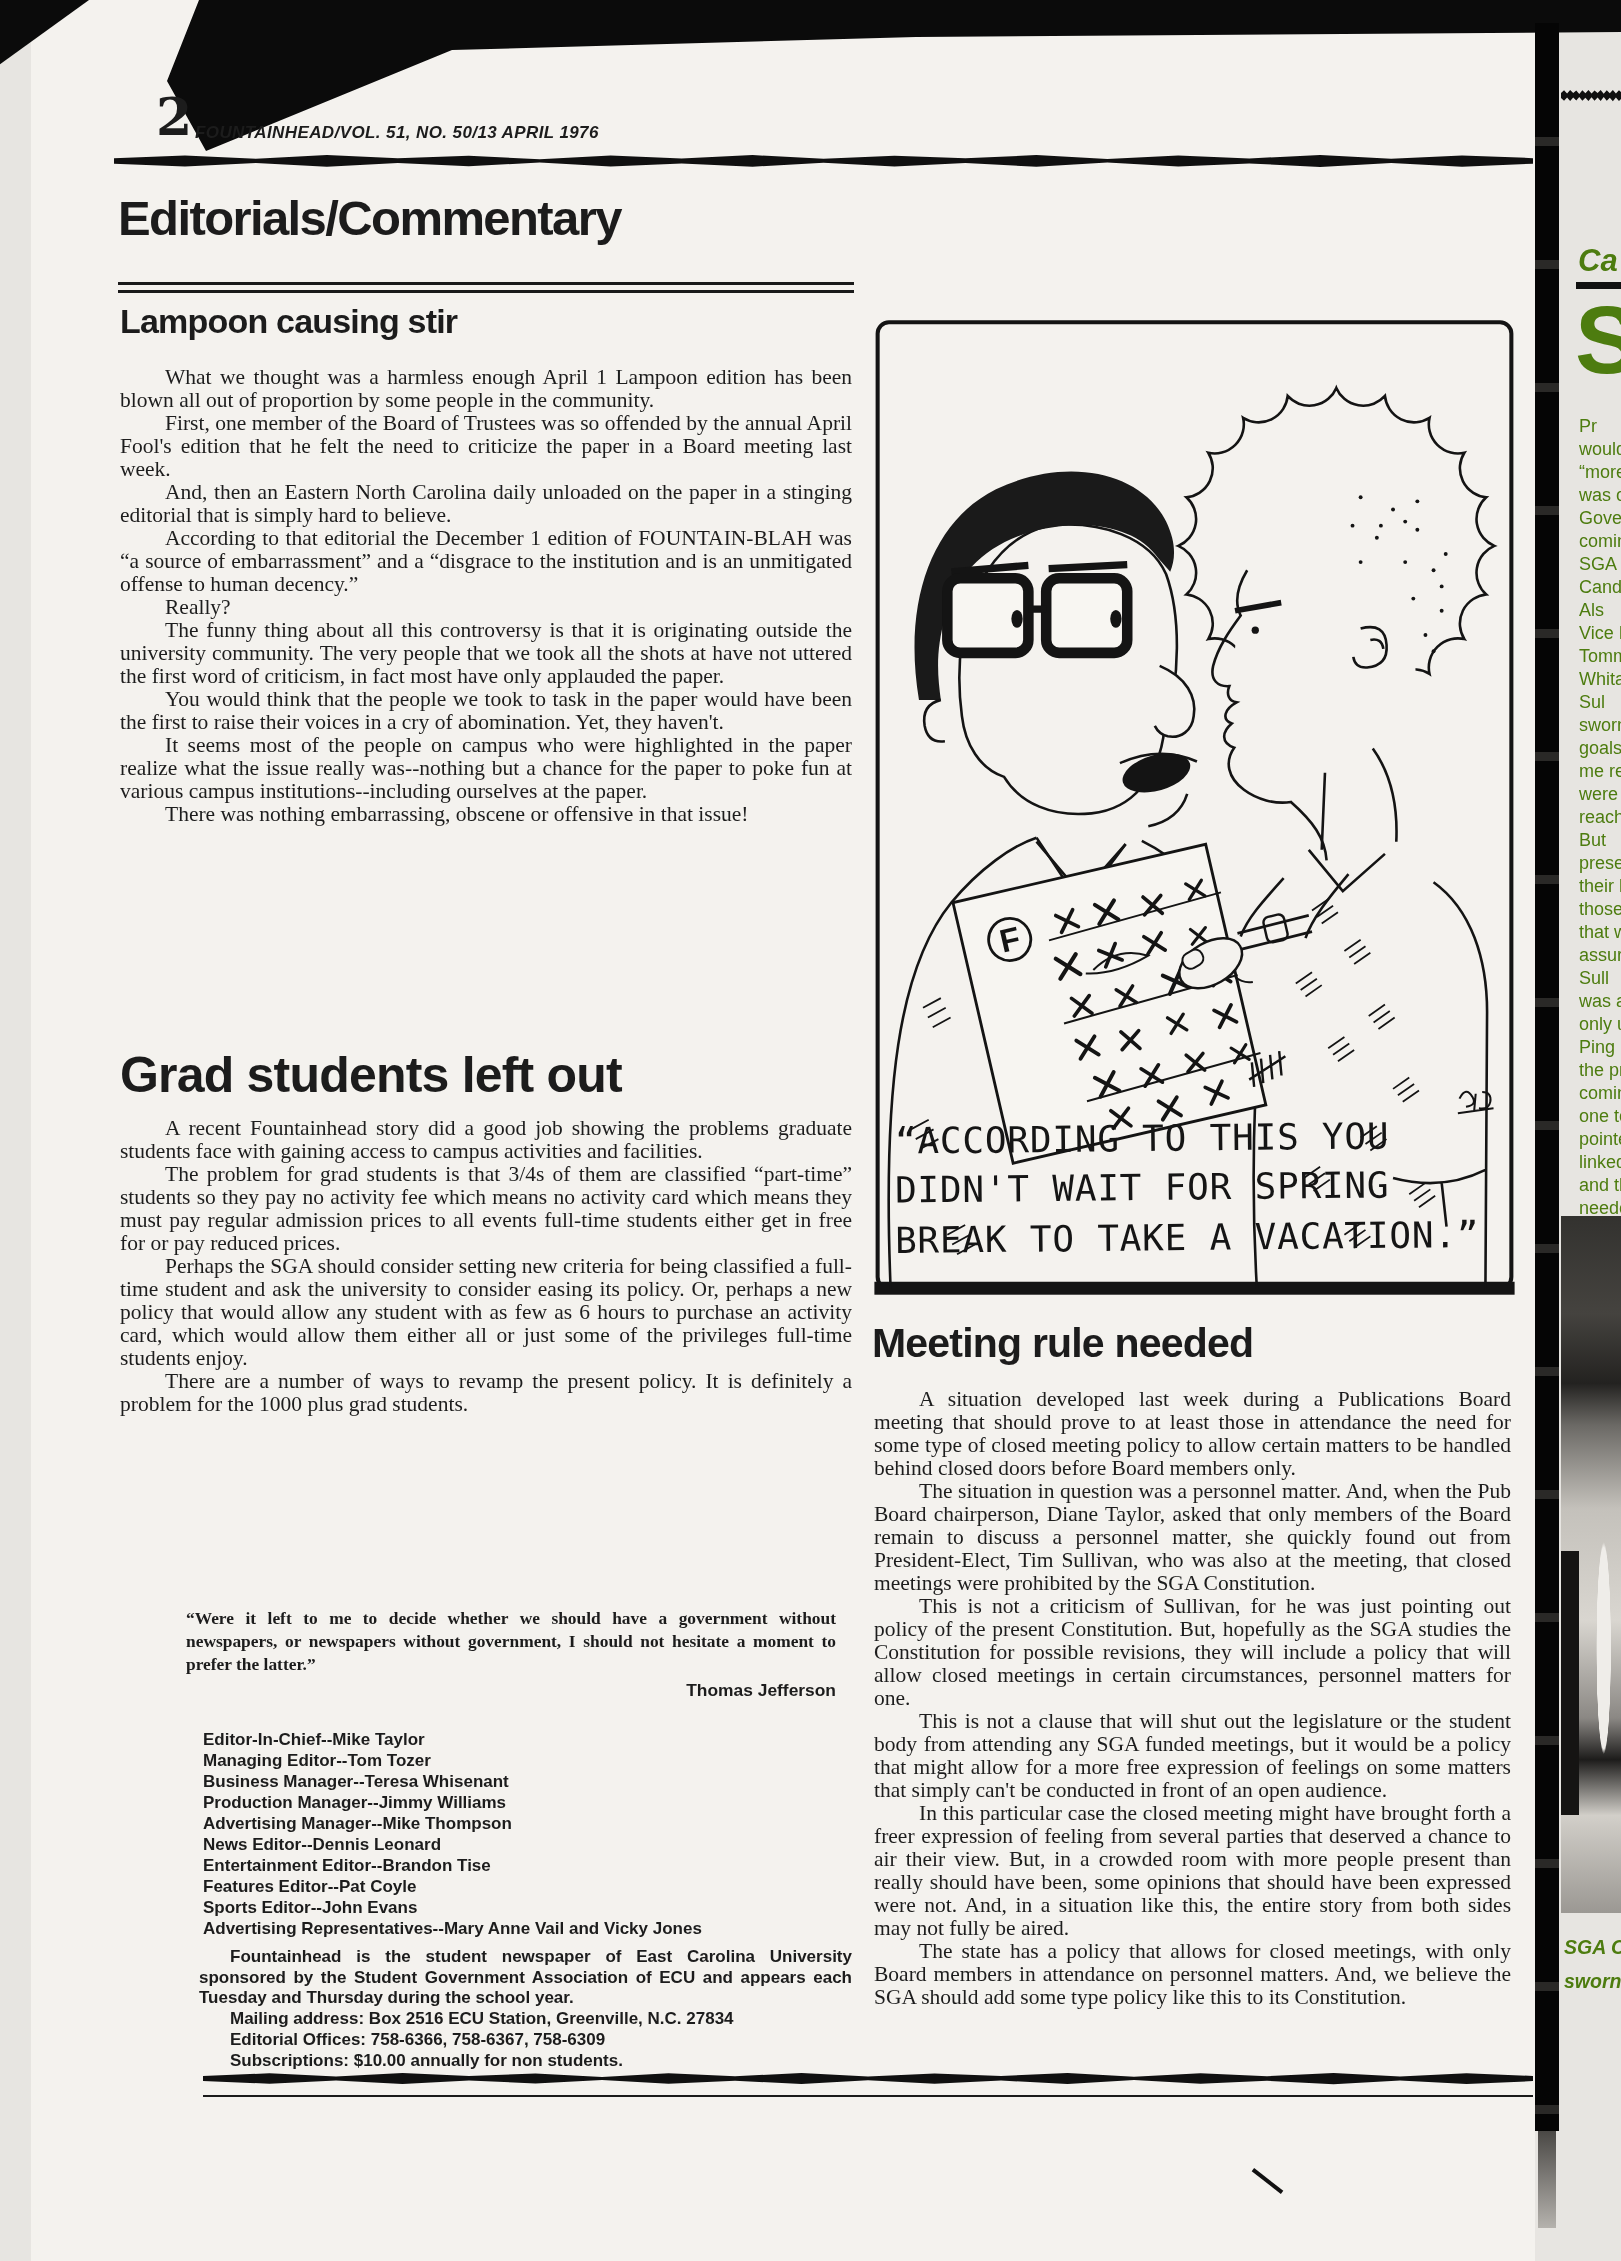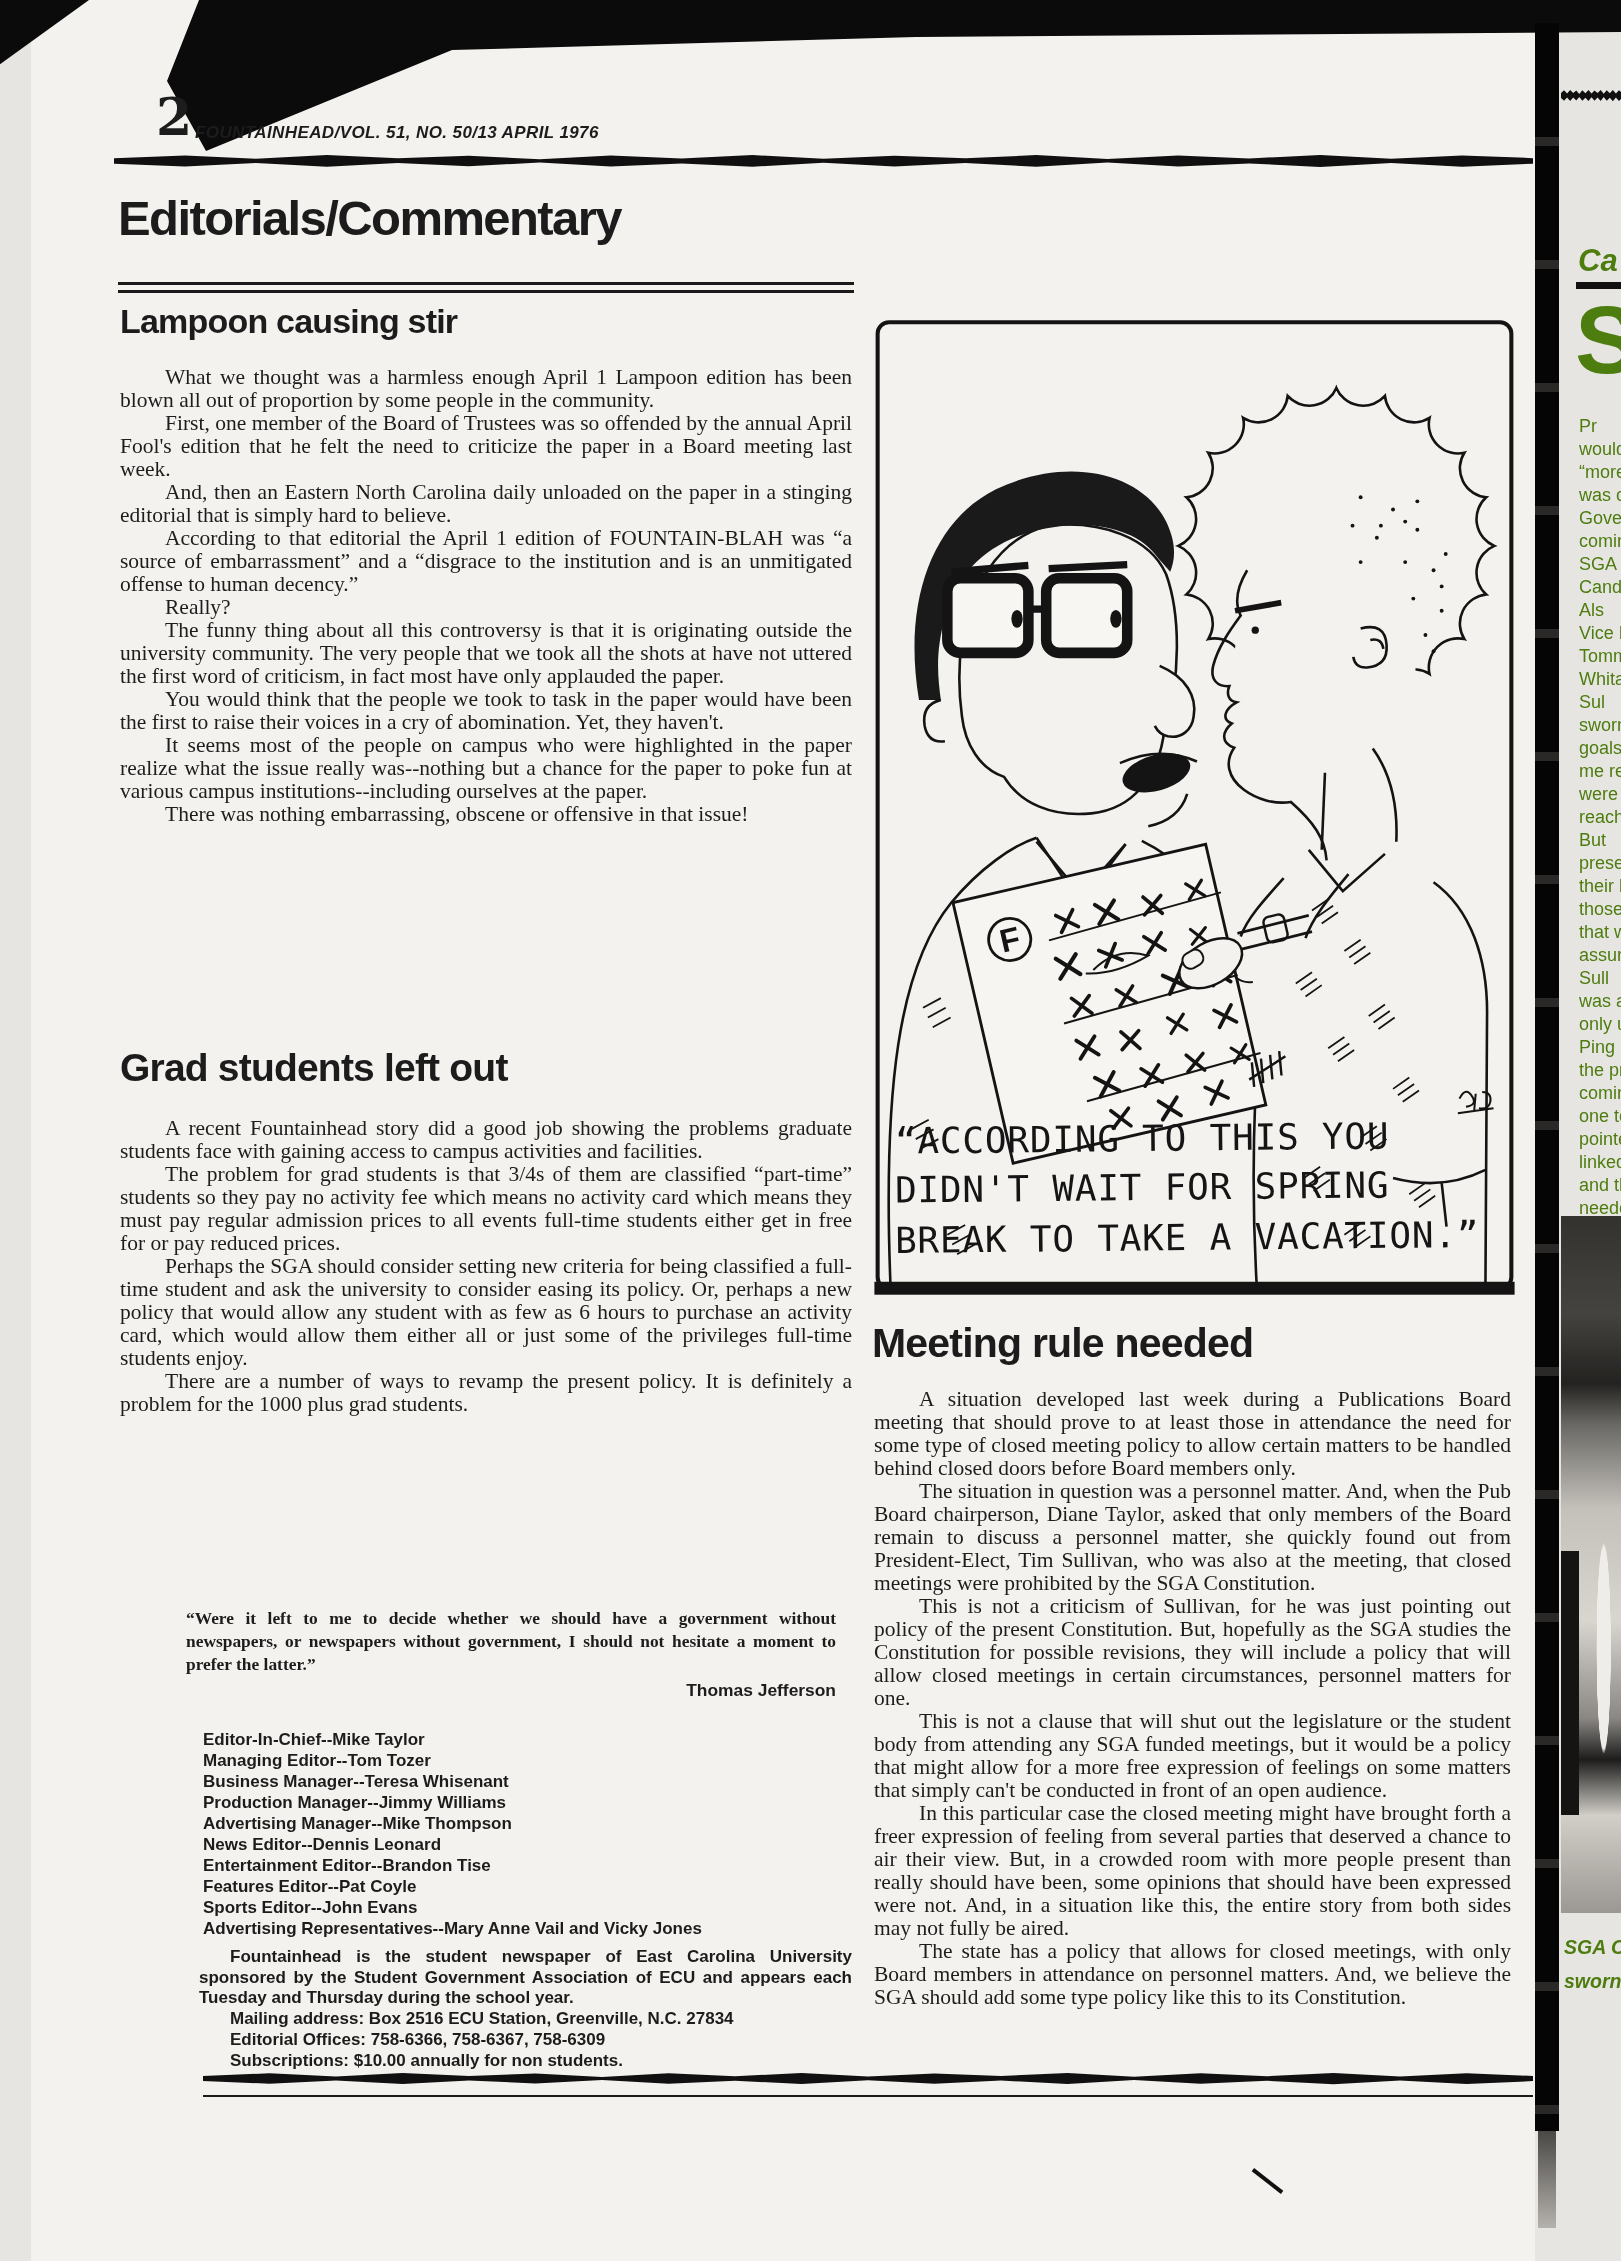--- a/index.html
+++ b/index.html
@@ -17,21 +17,21 @@
   
   .wavy{background:#101010;clip-path:polygon(0% 30%,5% 10%,10% 35%,15% 8%,20% 30%,25% 12%,30% 38%,35% 10%,40% 32%,45% 8%,50% 35%,55% 12%,60% 30%,65% 8%,70% 36%,75% 10%,80% 32%,85% 8%,90% 35%,95% 10%,100% 30%,100% 70%,95% 92%,90% 65%,85% 95%,80% 68%,75% 90%,70% 62%,65% 92%,60% 66%,55% 90%,50% 64%,45% 92%,40% 68%,35% 90%,30% 62%,25% 88%,20% 66%,15% 92%,10% 65%,5% 90%,0% 70%);}
   .thin-rule{background:#1a1a1a;}
   
   #page-number{left:156px;top:91px;font-size:52px;font-weight:700;font-family:"DejaVu Serif",serif;line-height:1;}
   #volume-line{left:195px;top:123px;font-size:17px;font-style:italic;font-weight:700;letter-spacing:0.4px;}
   #section-title{left:118px;top:190px;font-size:49px;font-weight:700;letter-spacing:-1.6px;}
   
   .headline{font-weight:700;letter-spacing:-0.8px;}
   #lampoon-headline{left:120px;top:302px;font-size:34px;}
-  #grad-headline{left:120px;top:1046px;font-size:39px;}
+  #grad-headline{left:120px;top:1046px;font-size:50px;}
   #meeting-headline{left:872px;top:1320px;font-size:41px;}
   
   .body-col{font-size:21.5px;line-height:23px;text-align:justify;color:#1d1d1d;}
   .para{text-indent:45px;margin:0;font-family:Liberation Serif, serif;}
   #lampoon-body{left:120px;top:366px;width:732px;}
   #grad-body{left:120px;top:1117px;width:732px;}
   #meeting-body{left:874px;top:1388px;width:637px;}
   
   #quote-block{left:186px;top:1607px;width:650px;font-size:17.4px;font-weight:700;line-height:23px;text-align:justify;}
   #quote-block .para{text-indent:29px;}
@@ -77,21 +77,21 @@
   <div class="abs wavy" style="left:114px;top:154px;width:1419px;height:13.8px;"></div>
   <div id="section-title" class="abs">Editorials/Commentary</div>
   <div class="abs thin-rule" style="left:118px;top:282px;width:736px;height:3.2px;"></div>
   <div class="abs thin-rule" style="left:118px;top:290px;width:736px;height:3.2px;"></div>
 
   <div id="lampoon-headline" class="abs headline">Lampoon causing stir</div>
   <div id="lampoon-body" class="abs body-col">
       <div class="para">What we thought was a harmless enough April 1 Lampoon edition has been blown all out of proportion by some people in the community.</div>
       <div class="para">First, one member of the Board of Trustees was so offended by the annual April Fool's edition that he felt the need to criticize the paper in a Board meeting last week.</div>
       <div class="para">And, then an Eastern North Carolina daily unloaded on the paper in a stinging editorial that is simply hard to believe.</div>
-      <div class="para">According to that editorial the April 1 edition of FOUNTAIN-BLAH was “a source of embarrassment” and a “disgrace to the institution and is an unmitigated offense to human decency.”</div>
+      <div class="para">According to that editorial the December 1 edition of FOUNTAIN-BLAH was “a source of embarrassment” and a “disgrace to the institution and is an unmitigated offense to human decency.”</div>
       <div class="para">Really?</div>
       <div class="para">The funny thing about all this controversy is that it is originating outside the university community. The very people that we took all the shots at have not uttered the first word of criticism, in fact most have only applauded the paper.</div>
       <div class="para">You would think that the people we took to task in the paper would have been the first to raise their voices in a cry of abomination. Yet, they haven't.</div>
       <div class="para">It seems most of the people on campus who were highlighted in the paper realize what the issue really was--nothing but a chance for the paper to poke fun at various campus institutions--including ourselves at the paper.</div>
       <div class="para">There was nothing embarrassing, obscene or offensive in that issue!</div>
     </div>
 
   <div id="grad-headline" class="abs headline">Grad students left out</div>
   <div id="grad-body" class="abs body-col">
       <div class="para">A recent Fountainhead story did a good job showing the problems graduate students face with gaining access to campus activities and facilities.</div>

